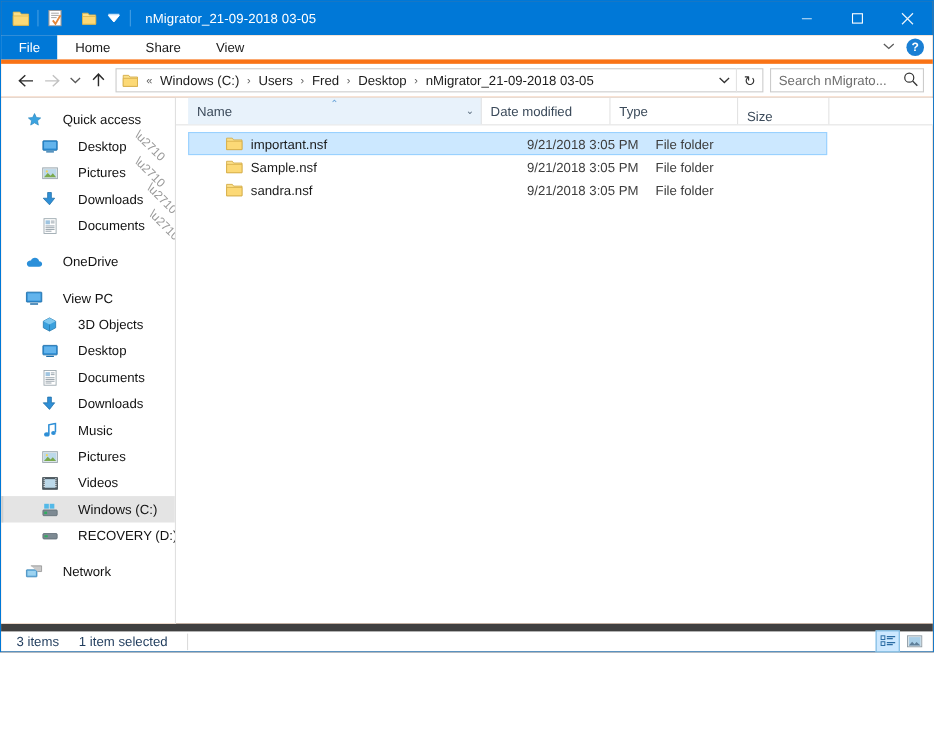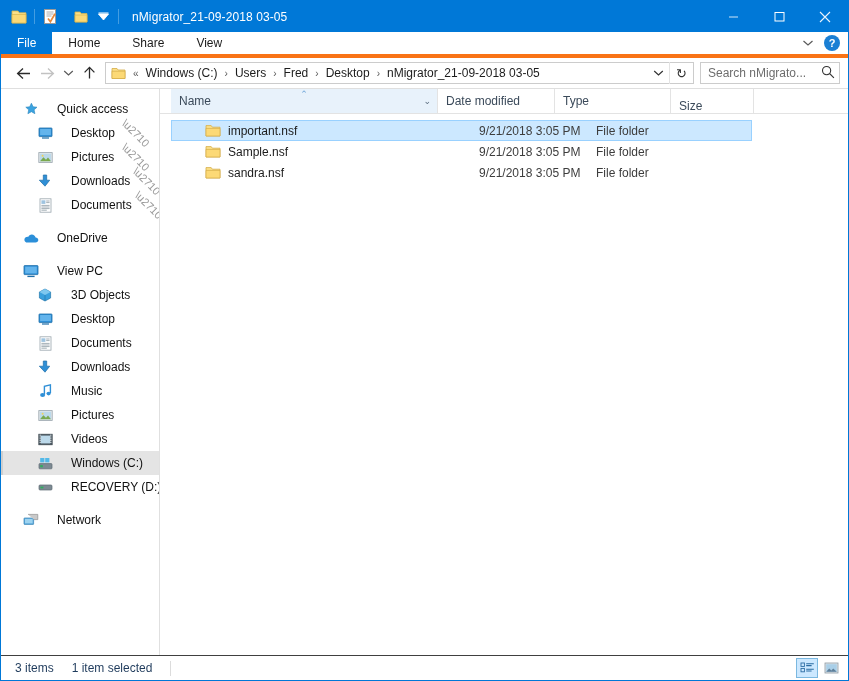--- a/index.html
+++ b/index.html
@@ -5,21 +5,21 @@
   * { box-sizing: border-box; margin: 0; padding: 0; }
   html, body {
     width: 849px; height: 681px;
     font-family: "Liberation Sans", sans-serif;
     font-size: 12px;
     background: #ffffff;
     overflow: hidden;
     -webkit-font-smoothing: antialiased;
   }
   .window {
-    width: 849px; height: 681px;
+    width: 849px; height: 593px;
     display: flex; flex-direction: column;
     border: 1px solid #0078d7;
     background: #f97316;
     position: relative;
   }
 
   
   .titlebar {
     height: 31px;
     background: #0078d7;
@@ -241,21 +241,21 @@
   }
   .cell-date { width: 117px; flex: 0 0 117px; color: #3d3d3d; }
   .cell-type { width: 116px; flex: 0 0 116px; color: #3d3d3d; }
   .cell-size { width: 83px;  flex: 0 0 83px;  color: #3d3d3d; }
   .folder-ico { width: 17px; height: 16px; margin-right: 7px; flex: 0 0 17px;
                 display: flex; align-items: center; justify-content: center; }
 
   
   .statusbar {
     height: 25px; flex: 0 0 25px;
-    border-top: 1px solid #404040;
+    border-top: 7px solid #404040;
     background: #ffffff;
     display: flex; align-items: center;
     padding: 0 6px 0 14px;
     font-size: 12px; color: #1f3b5c;
   }
   .sb-text { margin-right: 18px; white-space: nowrap; }
   .sb-sep { width: 1px; height: 15px; background: #dcdcdc; margin-right: 12px; }
   .viewbtns { margin-left: auto; display: flex; gap: 2px; }
   .viewbtn {
     width: 22px; height: 20px;

